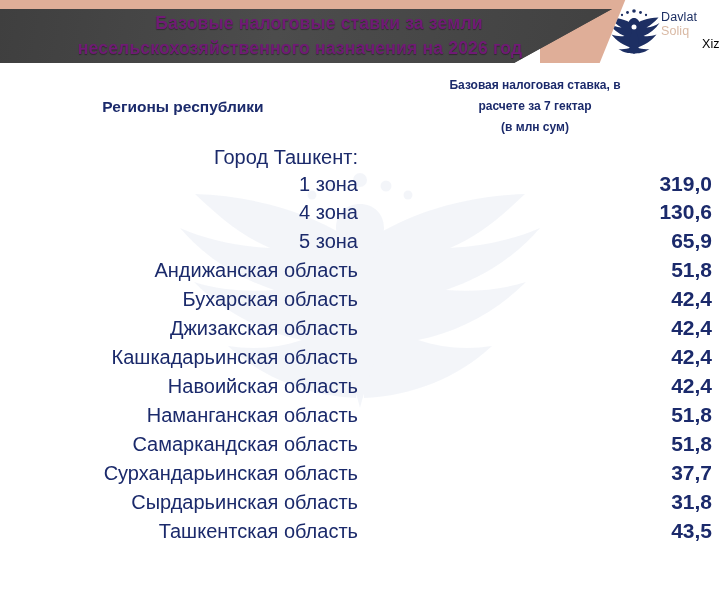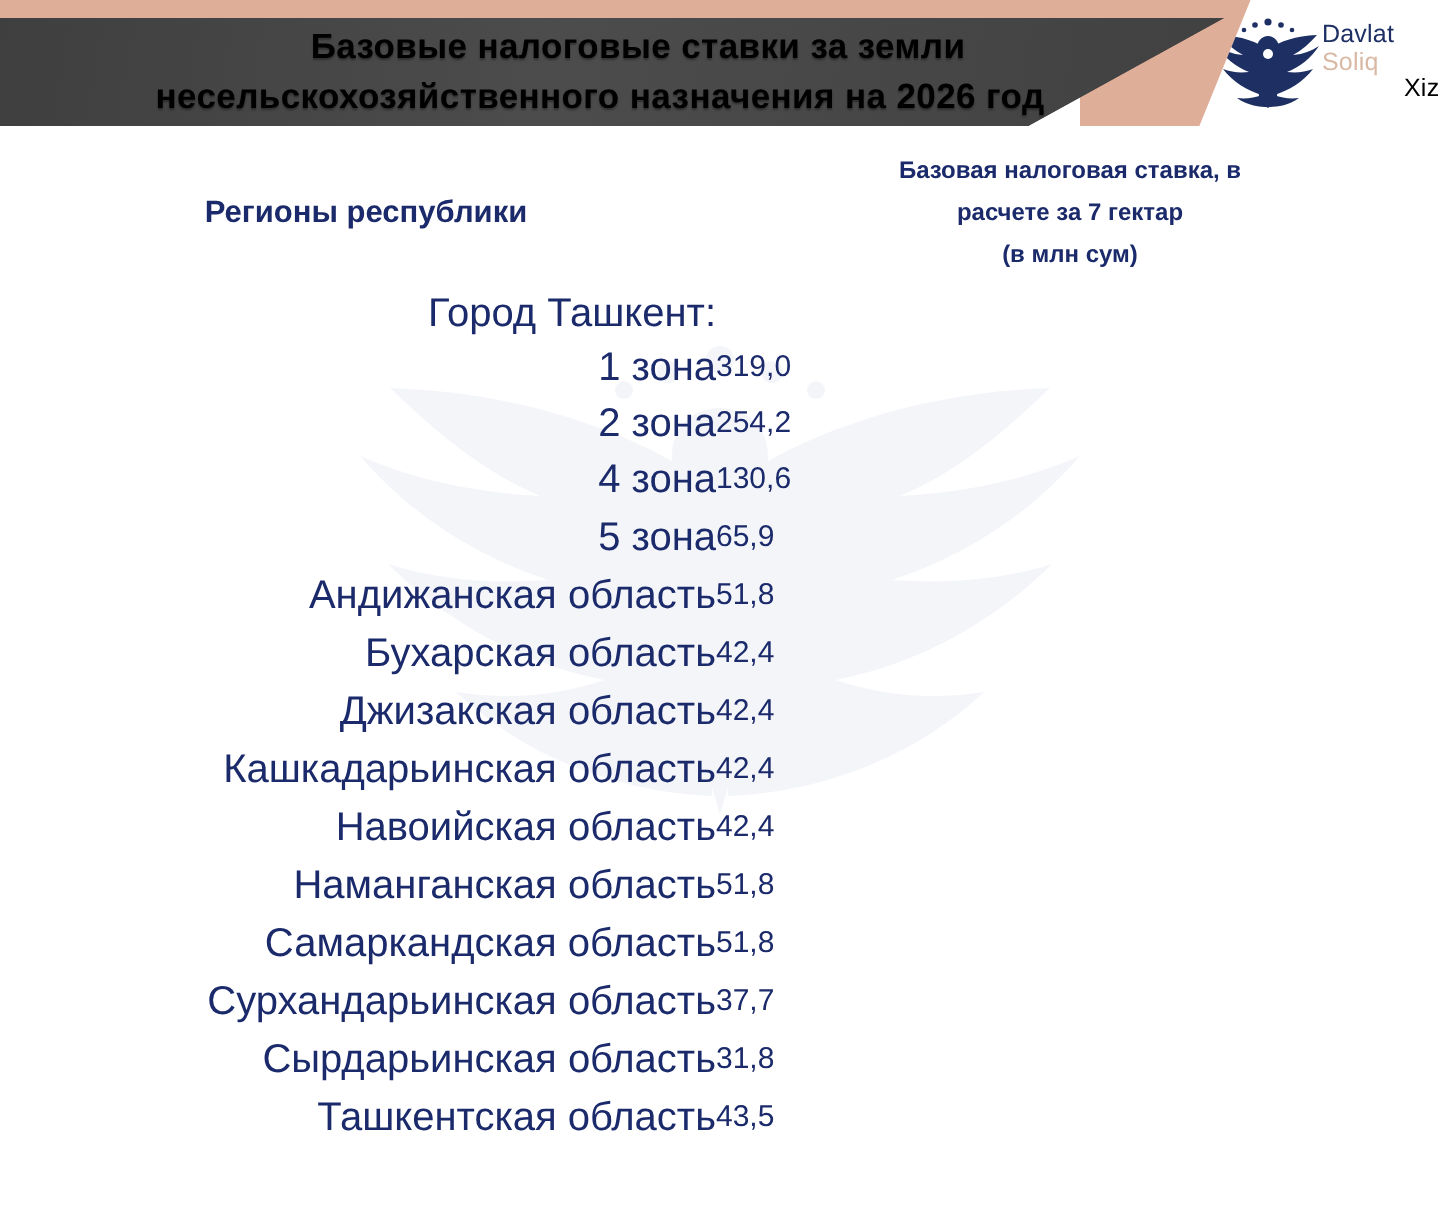--- a/index.html
+++ b/index.html
@@ -58,21 +58,21 @@
   .header-title {
     position: absolute;
     left: 0;
     top: 9px;
     width: 586px;
     height: 54px;
     display: flex;
     flex-direction: column;
     align-items: center;
     justify-content: center;
-    color: #000000;
+    color: #701a75;
     font-size: 17.5px;
     font-weight: bold;
     line-height: 25px;
     letter-spacing: 0.2px;
     text-align: right;
     text-shadow: 0 1px 1px rgba(0,0,0,0.35);
     white-space: nowrap;
   }
   .header-title .ln1 { padding-left: 52px; }
   .header-title .ln2 { padding-left: 0px; margin-left: 14px; }
@@ -168,23 +168,23 @@
 
   td.region {
     font-size: 20px;
     font-weight: normal;
     text-align: right;
     padding-left: 6px;
     height: 29px;
     line-height: 18px;
   }
   td.value {
-    font-size: 15px;
-    font-weight: normal;
-    text-align: left;
+    font-size: 21px;
+    font-weight: bold;
+    text-align: right;
     padding-right: 158px;
     height: 29px;
     line-height: 18px;
   }
   tr.zone td { height: 28px; }
   tr.group td { height: 27px; }
 </style>
 </head>
 <body>
 
@@ -275,24 +275,20 @@
     <tbody id="rates-body">
         <tr class="group">
           <td class="region bd-l bd-r bd-b">Город Ташкент:</td>
           <td class="value bd-r bd-b"></td>
         </tr>
         <tr class="zone">
           <td class="region bd-l bd-r">1 зона</td>
           <td class="value bd-r">319,0</td>
         </tr>
         <tr class="zone">
-          <td class="region bd-l bd-r">2 зона</td>
-          <td class="value bd-r">254,2</td>
-        </tr>
-        <tr class="zone">
           <td class="region bd-l bd-r">4 зона</td>
           <td class="value bd-r">130,6</td>
         </tr>
         <tr class="zone-last">
           <td class="region bd-l bd-r bd-b">5 зона</td>
           <td class="value bd-r bd-b">65,9</td>
         </tr>
         <tr class="row">
           <td class="region bd-l bd-r bd-b">Андижанская область</td>
           <td class="value bd-r bd-b">51,8</td>

